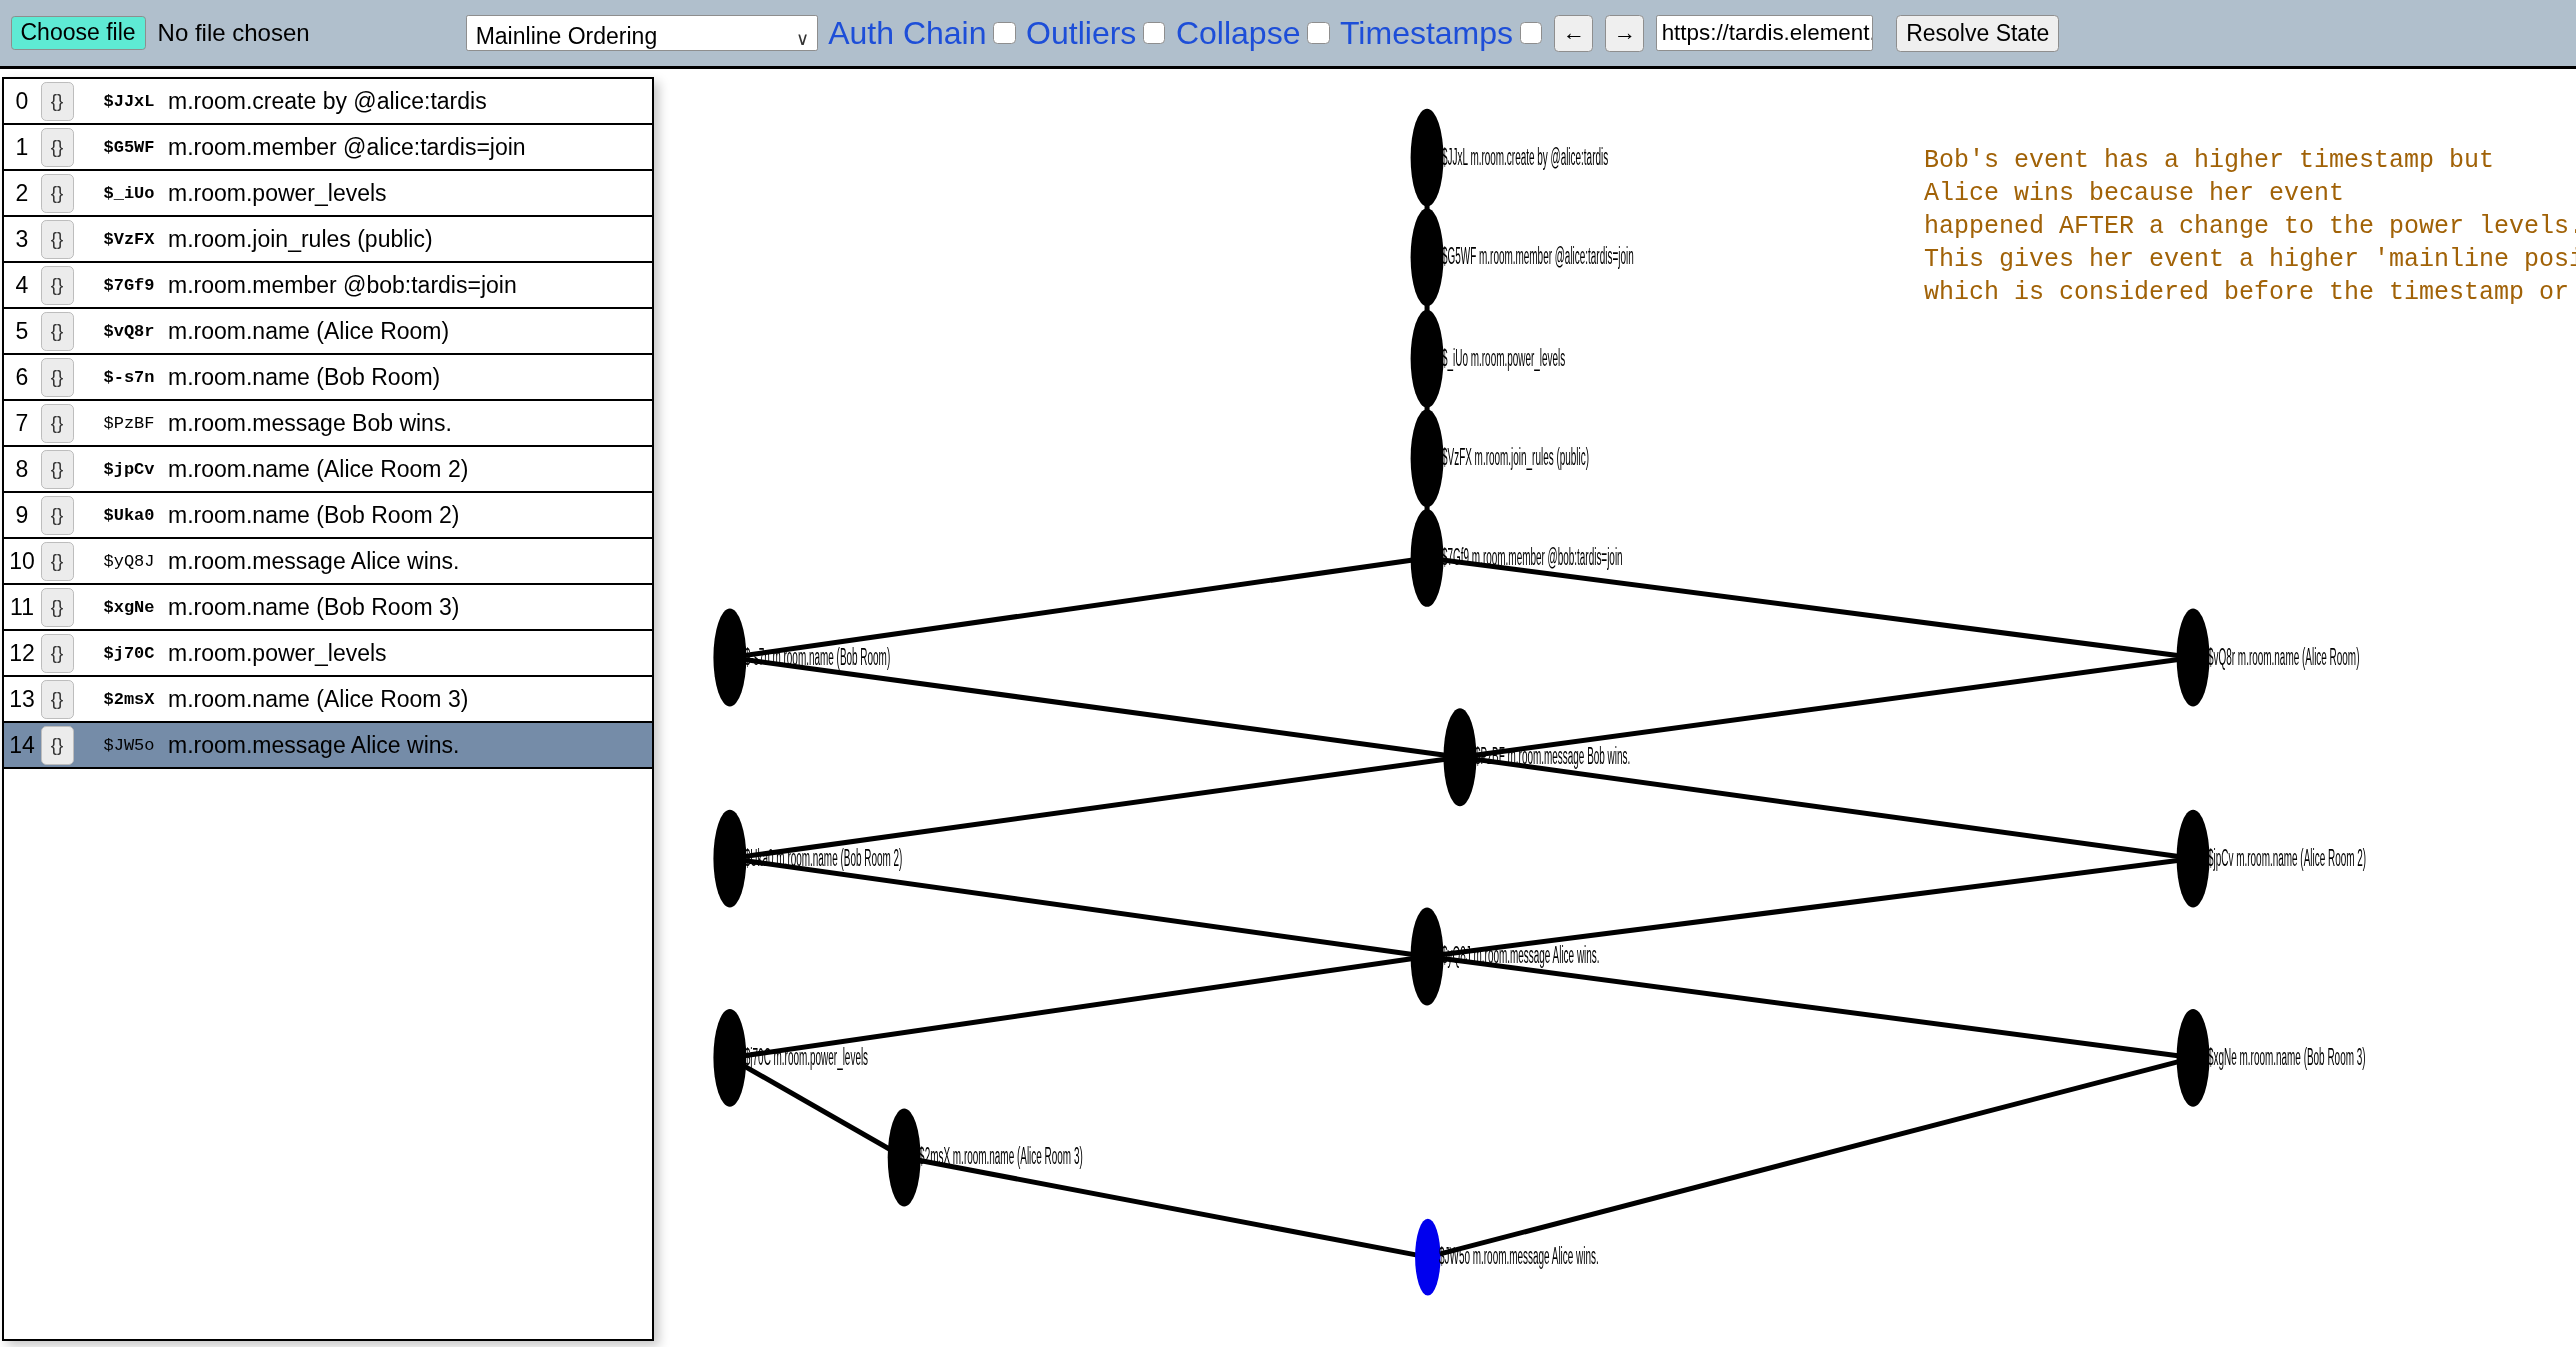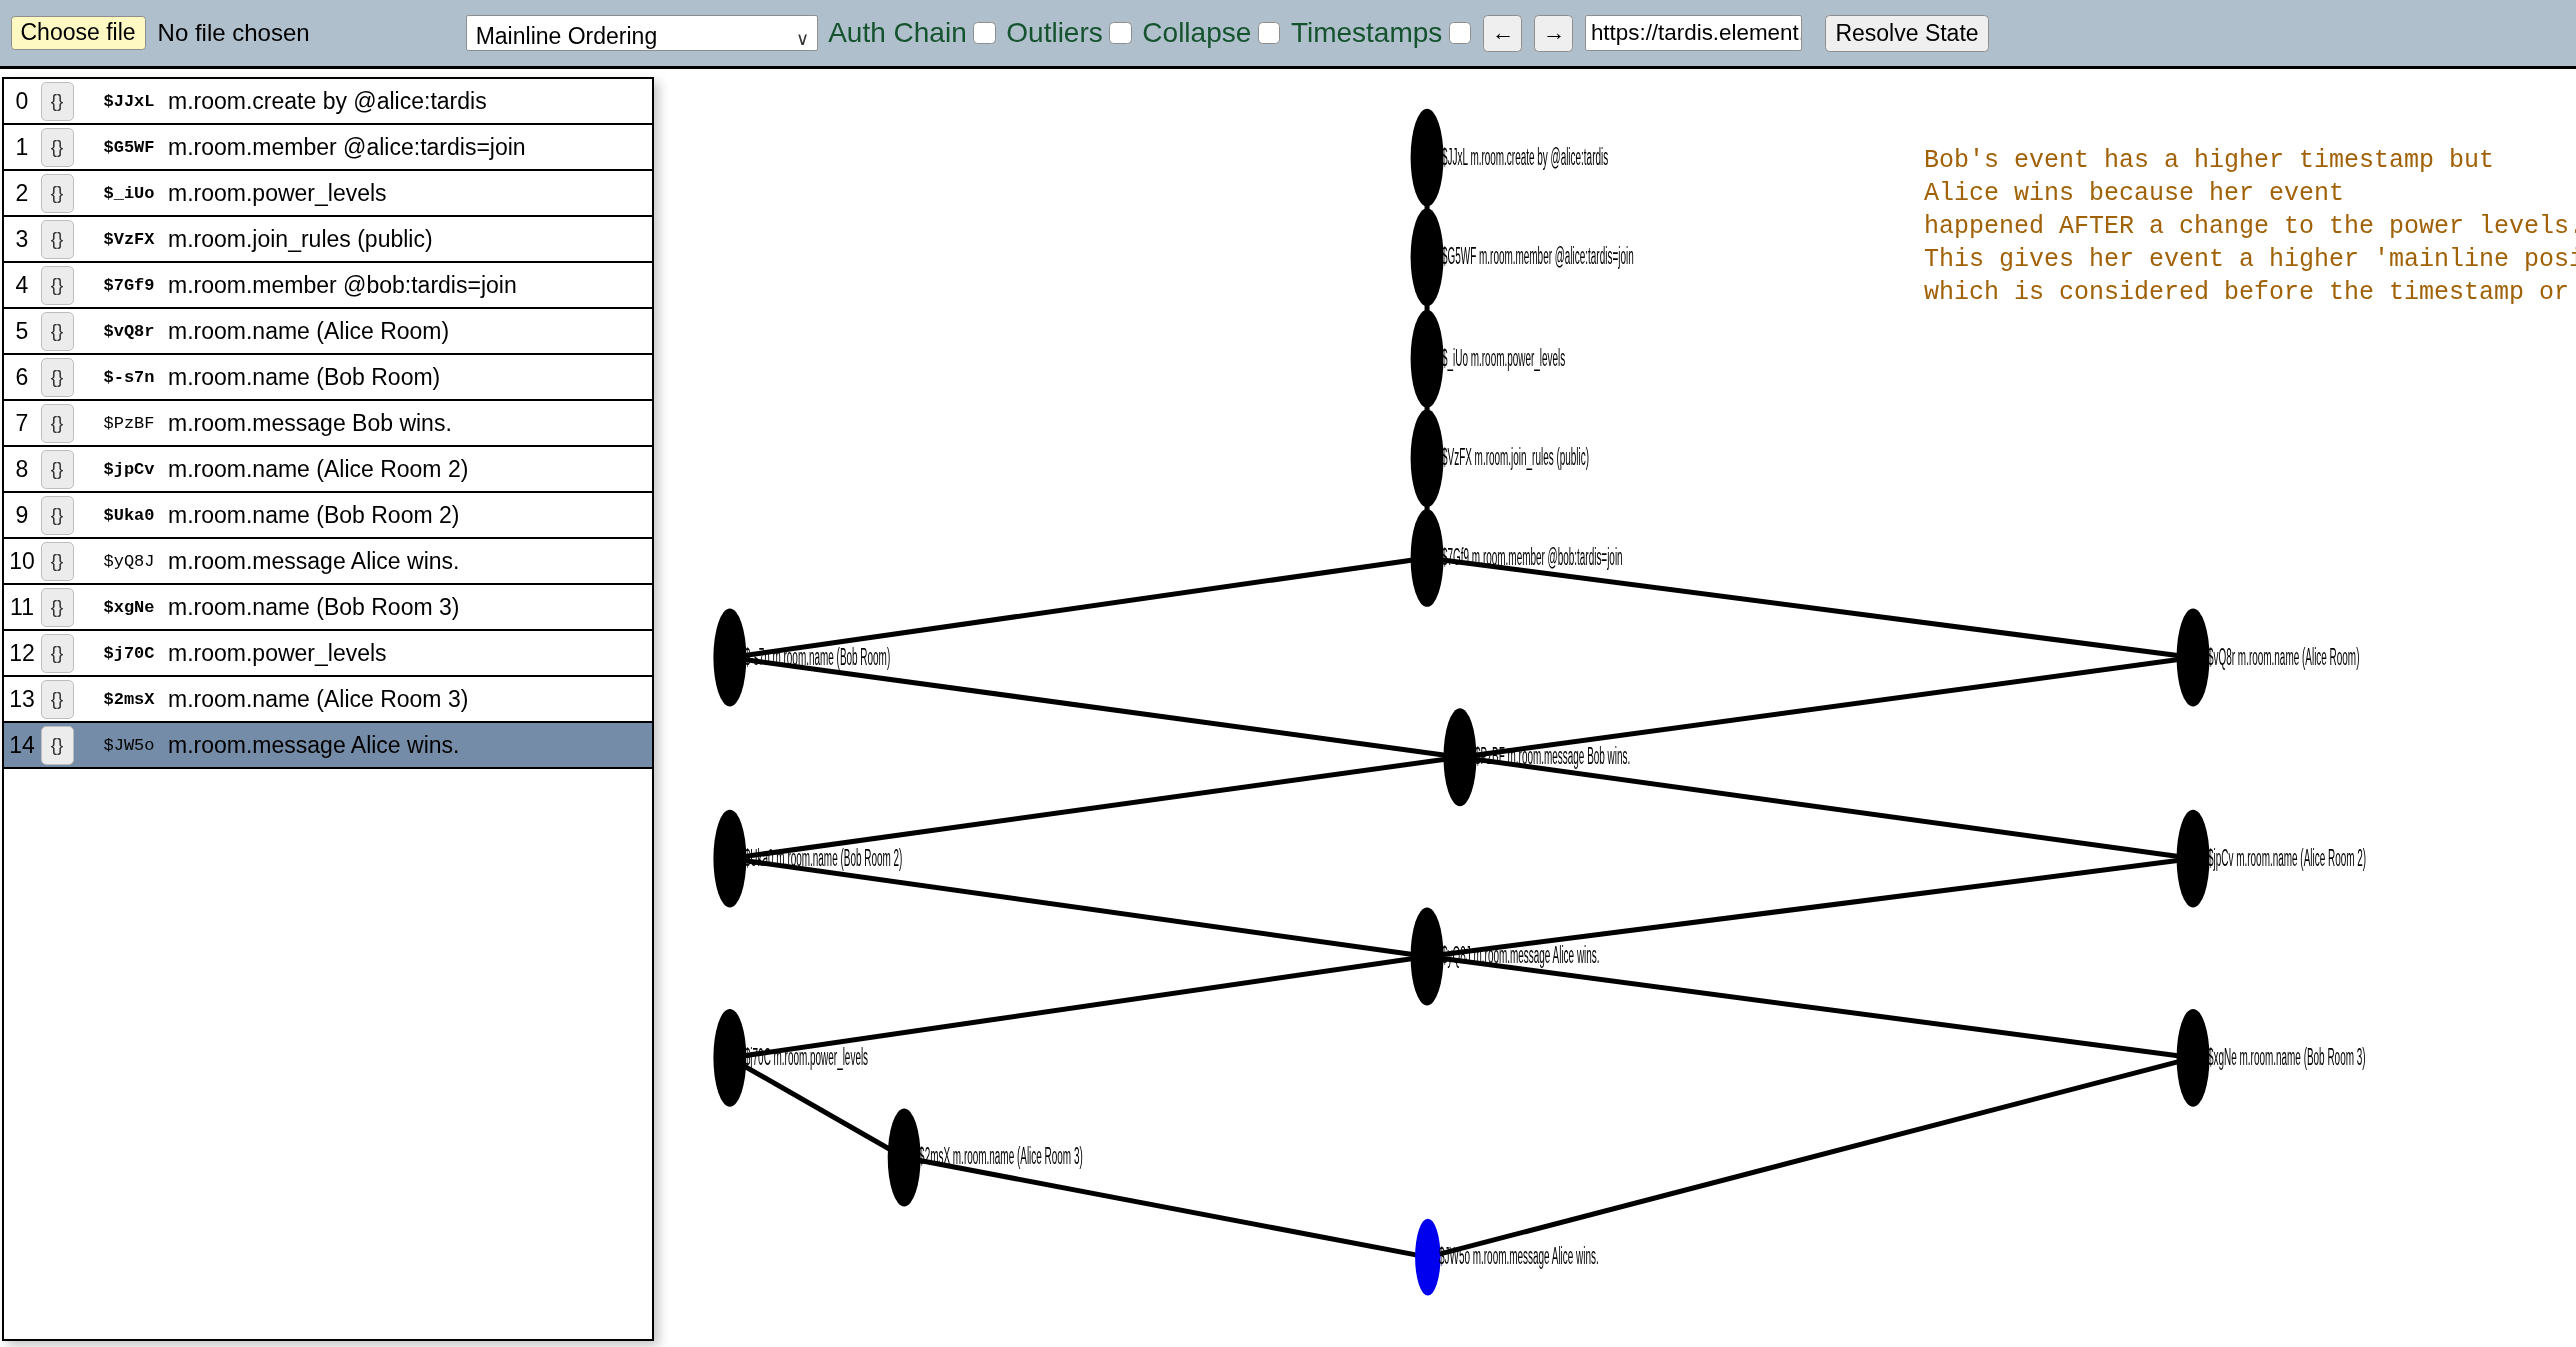--- a/index.html
+++ b/index.html
@@ -13,40 +13,40 @@
   #toolbar{
     position:absolute;left:0;top:0;width:2576px;height:69px;
     background:#b0bfcc;
     border-bottom:3px solid #000000;
     display:flex;align-items:center;
     padding-left:10.5px;
     box-sizing:border-box;
   }
   .file-input{display:flex;align-items:center;}
   .file-btn{
-    background:#fef9c3;border:1.5px solid #8e8e8e;border-radius:3.7px;
+    background:#5eead4;border:1.5px solid #8e8e8e;border-radius:3.7px;
     font-size:23px;font-family:"Liberation Sans",sans-serif;
     padding:3.7px 9px 5.2px 9px;color:#000;line-height:1;
     white-space:nowrap;
   }
   .file-none{
     font-size:24px;color:#000;margin-left:12px;white-space:nowrap;
   }
   .order-select{
     margin-left:156px;
     width:352px;height:36px;
     background:#ffffff;border:1.5px solid #8e8e8e;
     border-radius:2.2px;
     display:flex;align-items:flex-end;justify-content:space-between;
     padding:0 7.5px 0 9px;box-sizing:border-box;
     font-size:23px;color:#000;white-space:nowrap;
   }
   .order-select .chev{font-size:18px;color:#333;}
   .cb-group{display:flex;align-items:center;margin-left:10.5px;white-space:nowrap;}
-  .cb-label{font-size:28px;color:#14532d;}
+  .cb-label{font-size:32px;color:#1d4ed8;}
   .cb-box{
     width:22.4px;height:22.4px;background:#fff;border:1.5px solid #8e8e8e;
     border-radius:4.5px;margin-left:6.7px;box-sizing:border-box;
     display:inline-block;
   }
   .nav-btn{
     width:39px;height:37px;background:#efefef;border:1.5px solid #8e8e8e;
     border-radius:4.5px;margin-left:12px;
     display:flex;align-items:center;justify-content:center;
     font-size:22.4px;color:#000;box-sizing:border-box;

